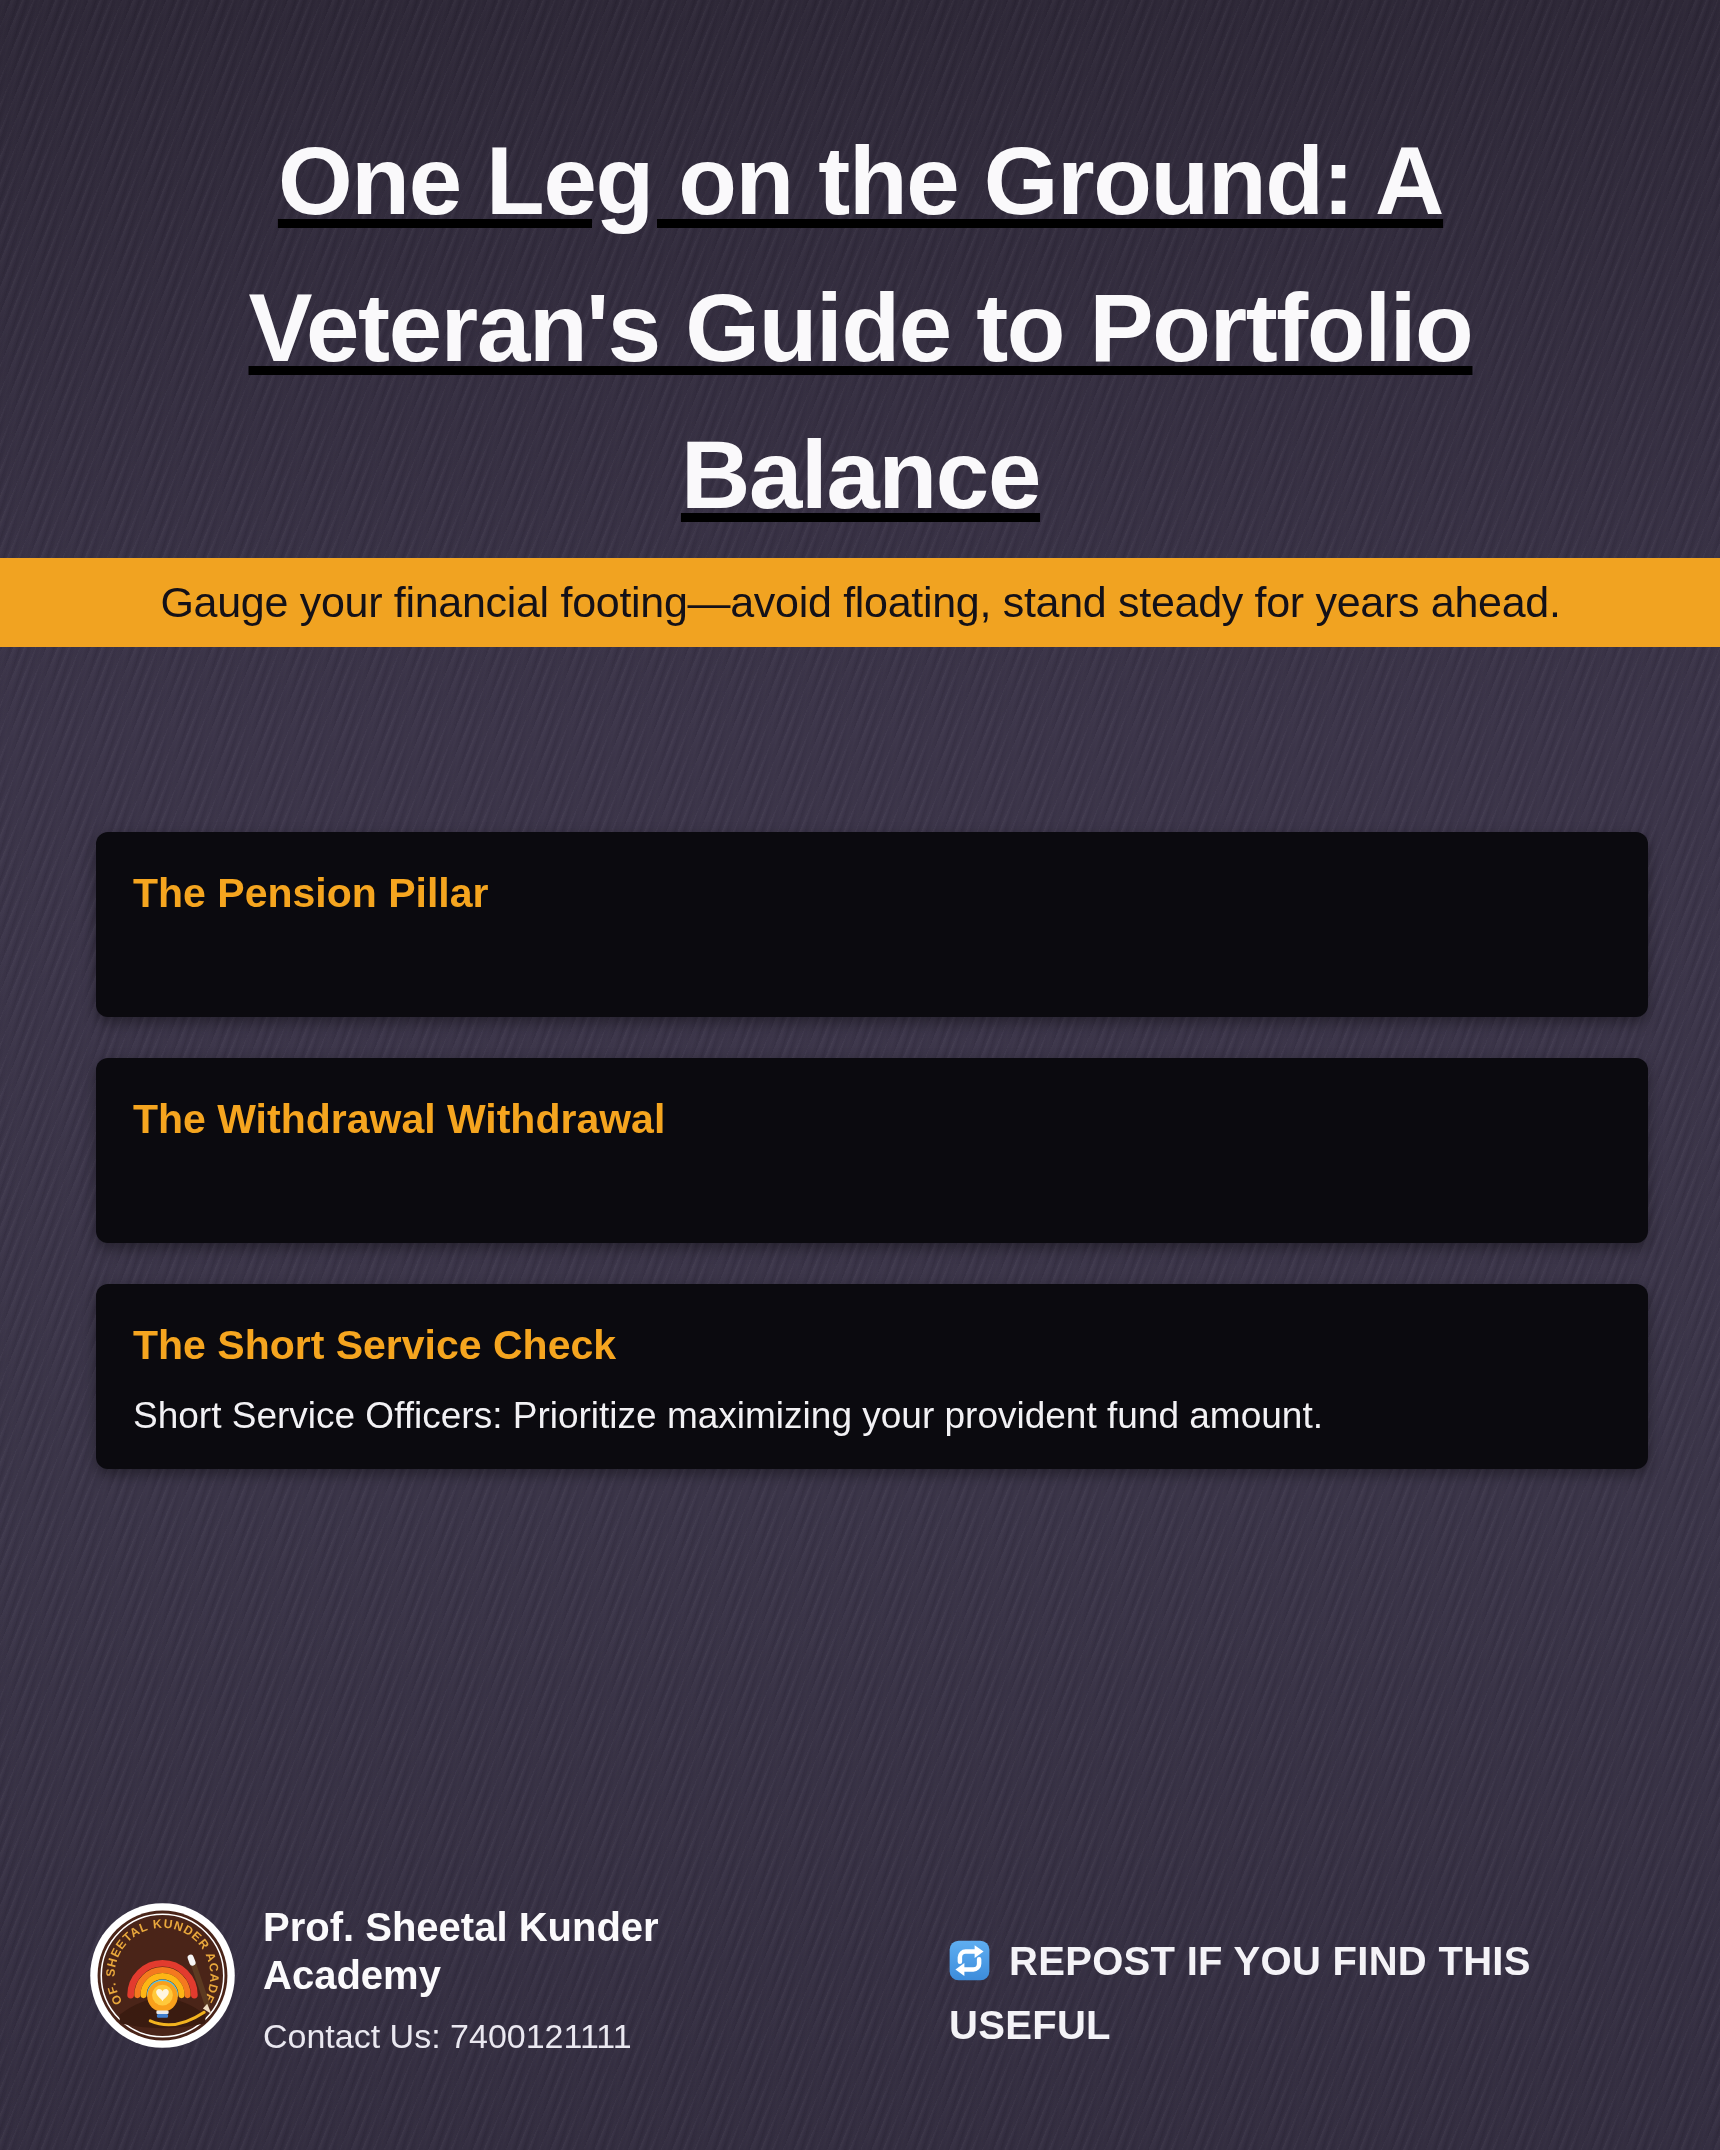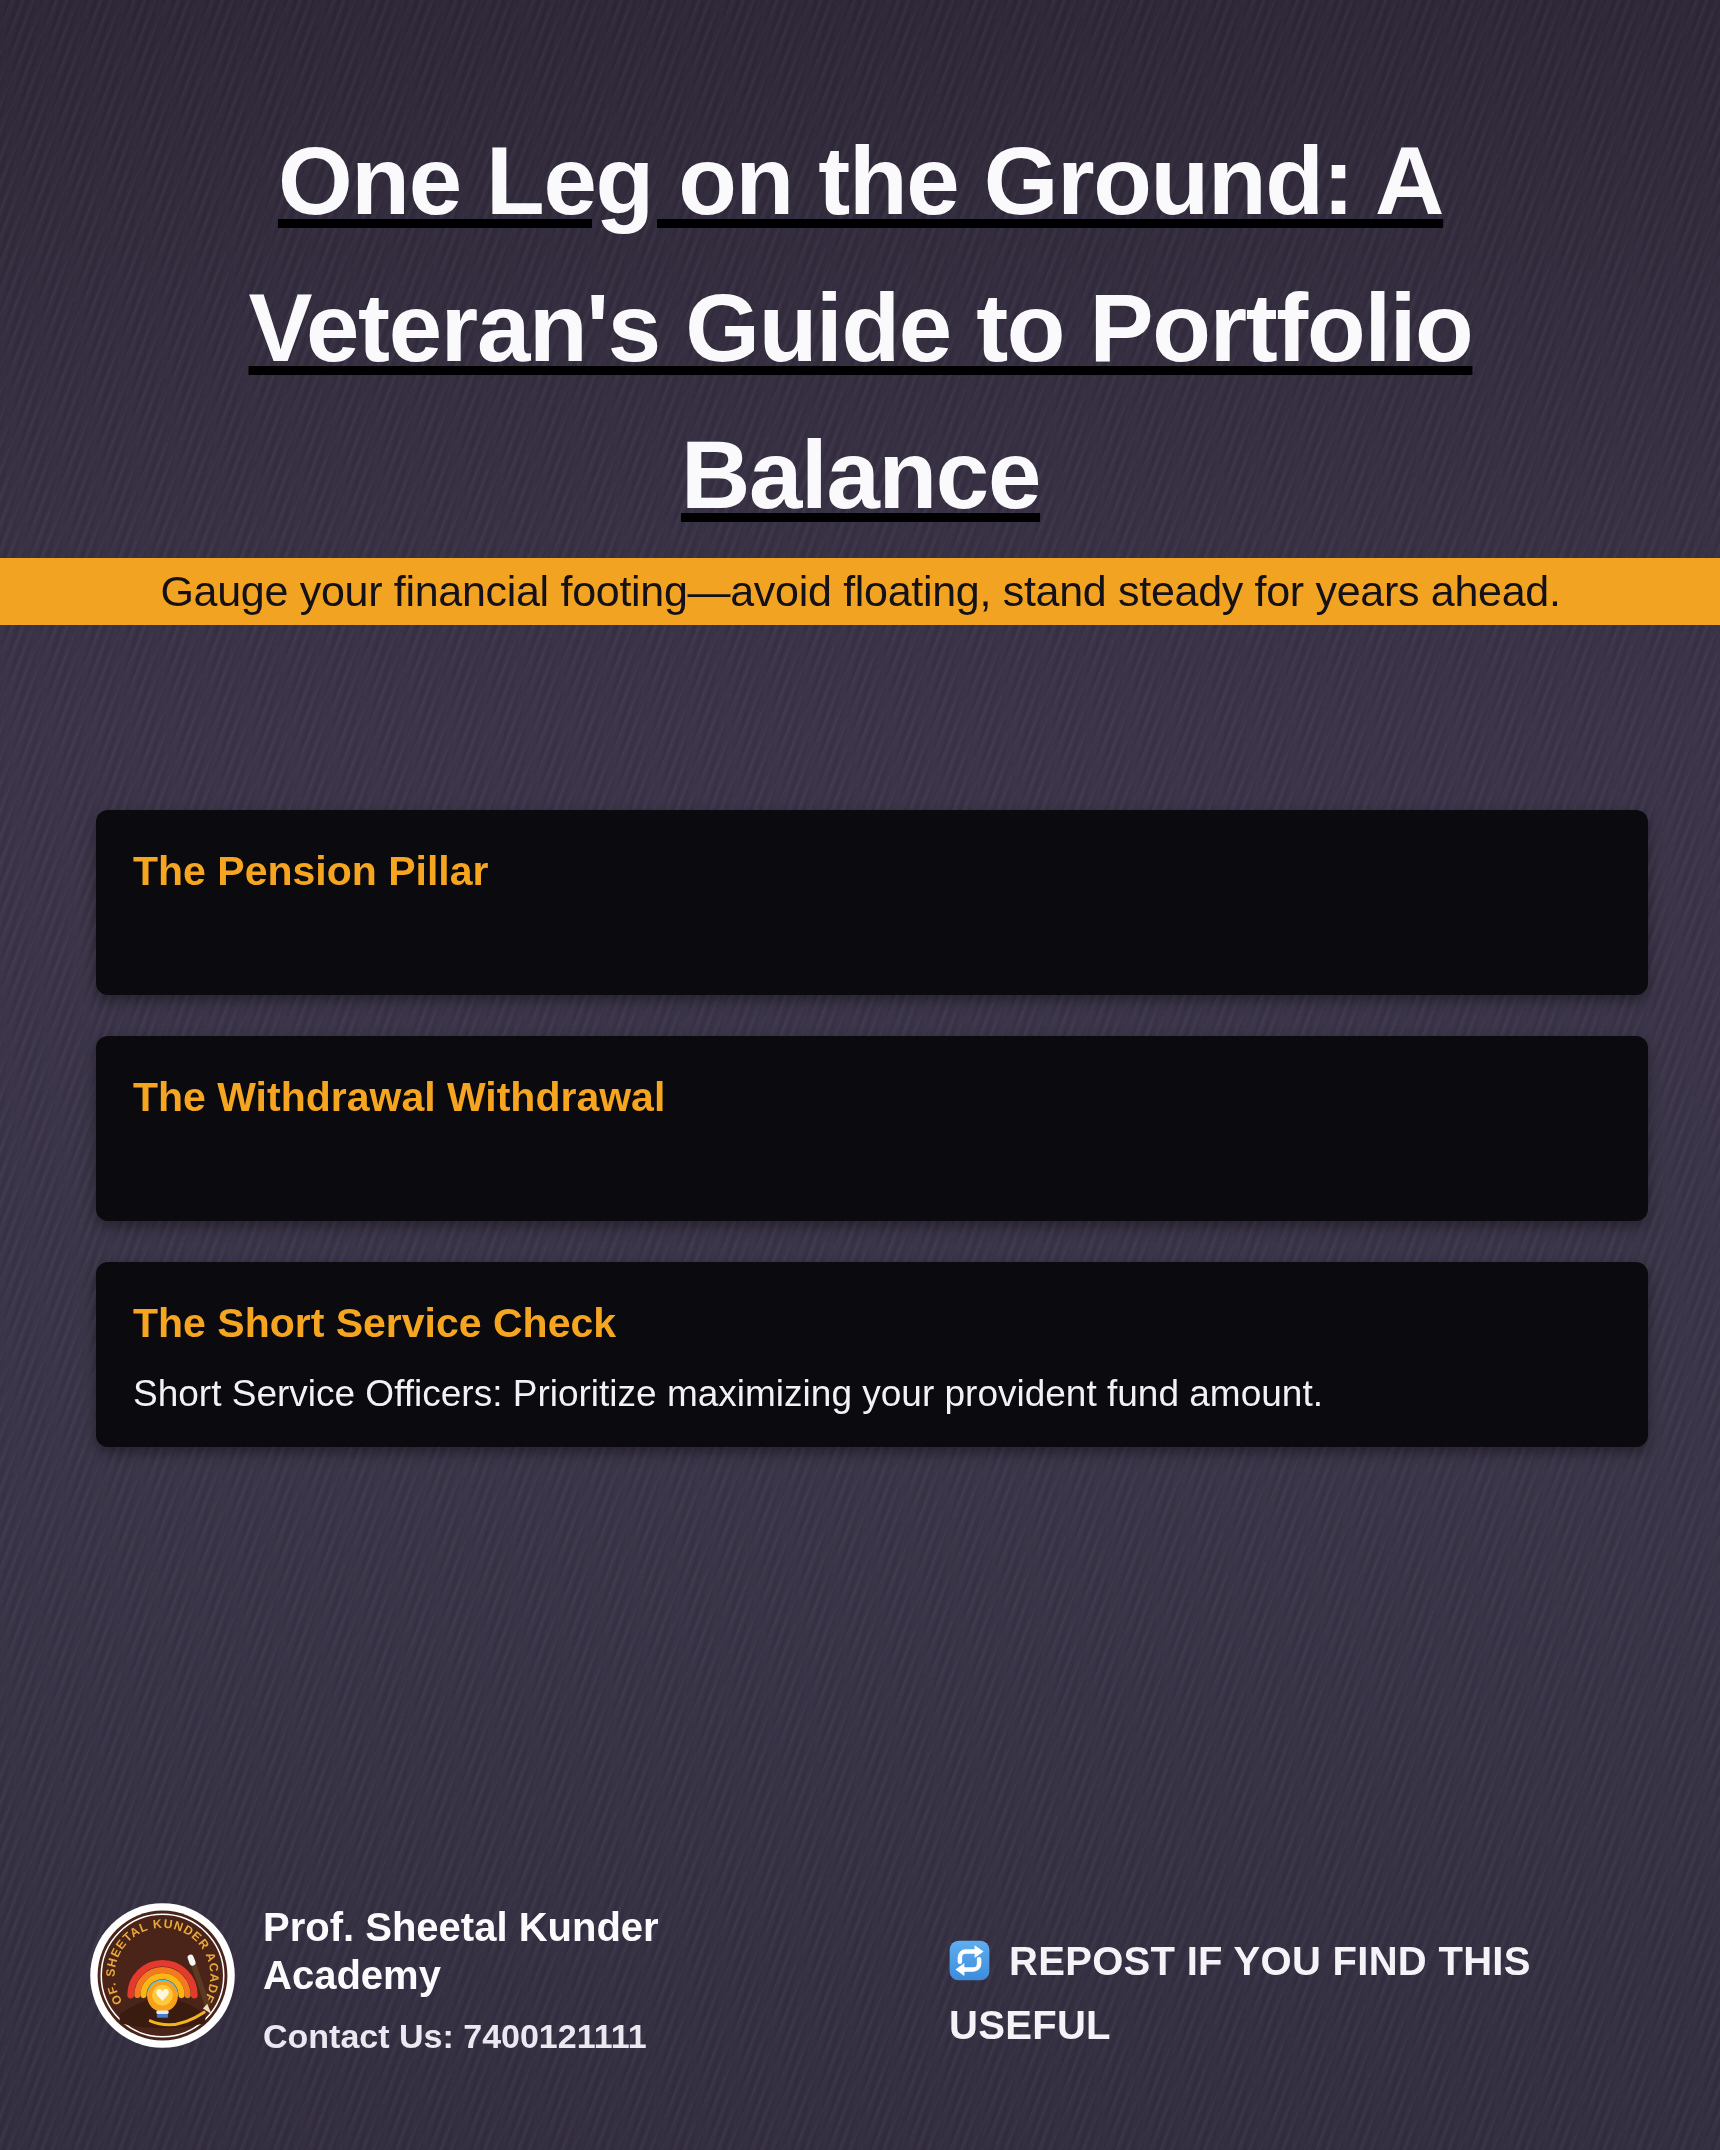--- a/index.html
+++ b/index.html
@@ -33,21 +33,21 @@
     font-weight: bold;
     letter-spacing: -1.3px;
     line-height: 147px;
     color: var(--text-white, #FAF9FB);
   }
 
   
   .banner {
     margin-top: 10.2px;
     width: 100%;
-    height: 67px;
+    height: 89px;
     background: var(--banner-bg, #F1A321);
     display: flex;
     align-items: center;
     justify-content: center;
   }
   .banner p {
     margin: 0;
     padding: 0 15.3px;
     font-size: 43px;
     font-weight: 500;
@@ -118,21 +118,21 @@
     margin: 0;
     max-width: 523px;
     font-size: 40px;
     font-weight: bold;
     line-height: 48px;
     color: #FBFAFC;
   }
   .brand-contact {
     margin: 18px 0 0 0;
     font-size: 34px;
-    font-weight: 700;
+    font-weight: 400;
     color: #EAE8F0;
   }
   .repost {
     position: absolute;
     left: 949px;
     top: 27px;
     width: 612px;
     font-size: 40px;
     font-weight: bold;
     line-height: 64px;

